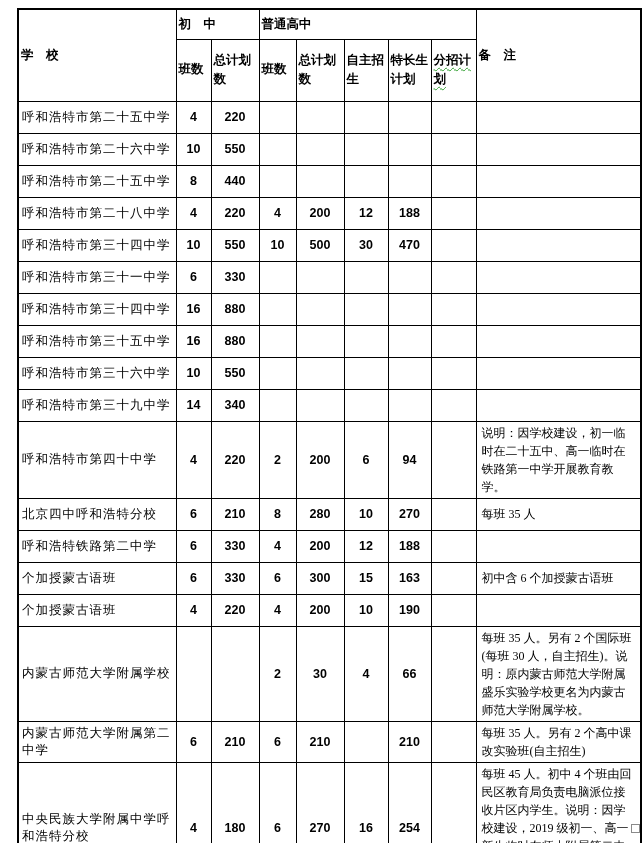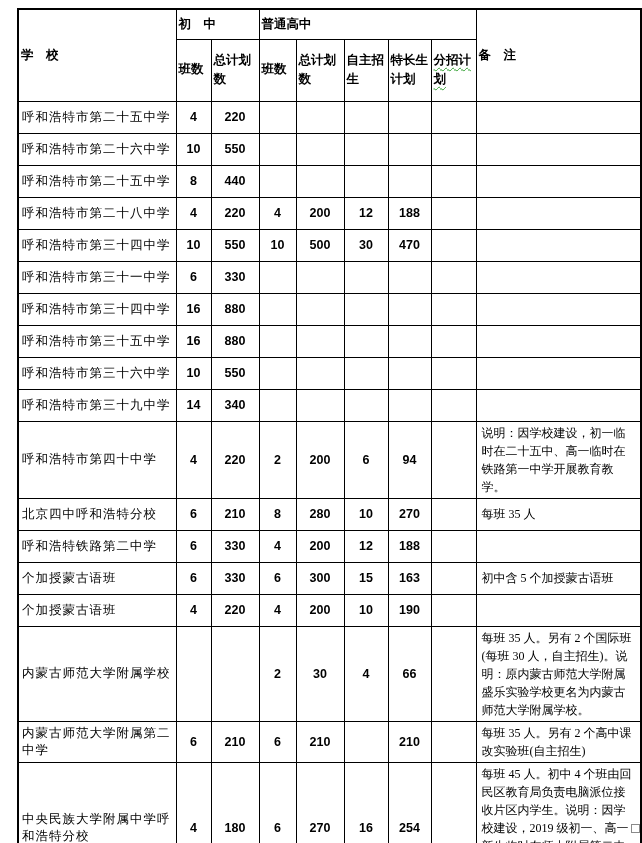--- a/index.html
+++ b/index.html
@@ -267,21 +267,21 @@
       </tr>
       <tr>
         <td class="c-school">个加授蒙古语班</td>
         <td class="c-num">6</td>
         <td class="c-num">330</td>
         <td class="c-num">6</td>
         <td class="c-num">300</td>
         <td class="c-num">15</td>
         <td class="c-num">163</td>
         <td class="c-num"></td>
-        <td class="c-note">初中含 5 个加授蒙古语班</td>
+        <td class="c-note">初中含 6 个加授蒙古语班</td>
       </tr>
       <tr>
         <td class="c-school">个加授蒙古语班</td>
         <td class="c-num">4</td>
         <td class="c-num">220</td>
         <td class="c-num">4</td>
         <td class="c-num">200</td>
         <td class="c-num">10</td>
         <td class="c-num">190</td>
         <td class="c-num"></td>

